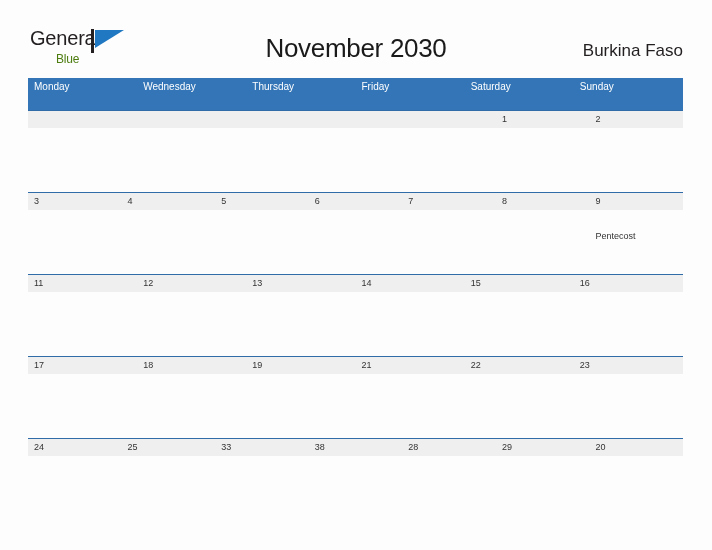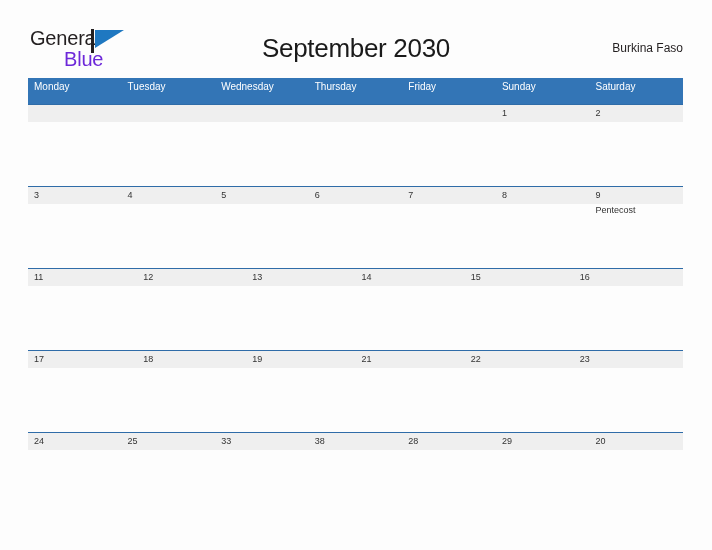--- a/index.html
+++ b/index.html
@@ -30,26 +30,26 @@
     height: 46px;
   }
   .logo-general {
     font-size: 20px;
     color: #231f20;
     letter-spacing: -0.2px;
     line-height: 20px;
     display: block;
   }
   .logo-blue {
-    font-size: 20px;
-    color: #6d28d9;
+    font-size: 12px;
+    color: #4d7c0f;
     letter-spacing: -0.2px;
     line-height: 20px;
     display: block;
-    margin-left: 34px;
+    margin-left: 26px;
     margin-top: 1px;
   }
   .logo-flag {
     position: absolute;
     left: 61px;
     top: 1px;
     width: 34px;
     height: 24px;
   }
 
@@ -59,35 +59,35 @@
     color: #1a1a1a;
     font-weight: normal;
     line-height: 53px;
     margin: 0;
     letter-spacing: -0.3px;
   }
   .region-label {
     position: absolute;
     right: 29px;
     top: 41px;
-    font-size: 12px;
+    font-size: 17px;
     color: #231f20;
   }
 
   
   .calendar {
     position: absolute;
     left: 28px;
     top: 78px;
     width: 655px;
   }
   .weekday-row {
     display: flex;
     background: #3375b6;
-    height: 26px;
+    height: 32px;
   }
   .weekday-cell {
     flex: 1 1 0;
     color: #ffffff;
     font-size: 10px;
     line-height: 18px;
     padding-left: 6px;
     box-sizing: border-box;
     white-space: nowrap;
   }
@@ -113,21 +113,21 @@
     box-sizing: border-box;
   }
   .week-events {
     display: flex;
     background: #fdfdfd;
     height: 64px;
   }
   .event-cell {
     flex: 1 1 0;
     padding-left: 6px;
-    padding-top: 0;
+    padding-top: 20px;
     box-sizing: border-box;
   }
   .event-text {
     font-size: 9px;
     color: #333333;
     line-height: 12px;
     display: block;
   }
 </style>
 </head>
@@ -137,35 +137,34 @@
 
   <div class="logo">
     <span class="logo-general">General</span>
     <span class="logo-blue">Blue</span>
     <svg class="logo-flag" viewBox="0 0 34 24">
       <rect x="0" y="0" width="3" height="24" fill="#231f20"></rect>
       <polygon points="4,1 33,1 4,19" fill="#1f78c1"></polygon>
     </svg>
   </div>
 
-  <h1 class="calendar-title">September 2030</h1>
+  <h1 class="calendar-title">November 2030</h1>
 
   <div class="region-label">Burkina Faso</div>
 </div>
 
 <div class="calendar">
 
   <div class="weekday-row">
     <div class="weekday-cell">Monday</div>
-    <div class="weekday-cell">Tuesday</div>
     <div class="weekday-cell">Wednesday</div>
     <div class="weekday-cell">Thursday</div>
     <div class="weekday-cell">Friday</div>
+    <div class="weekday-cell">Saturday</div>
     <div class="weekday-cell">Sunday</div>
-    <div class="weekday-cell">Saturday</div>
   </div>
 
   <div class="week">
     <div class="week-dates">
       <div class="date-cell"></div>
       <div class="date-cell"></div>
       <div class="date-cell"></div>
       <div class="date-cell"></div>
       <div class="date-cell"></div>
       <div class="date-cell">1</div>

